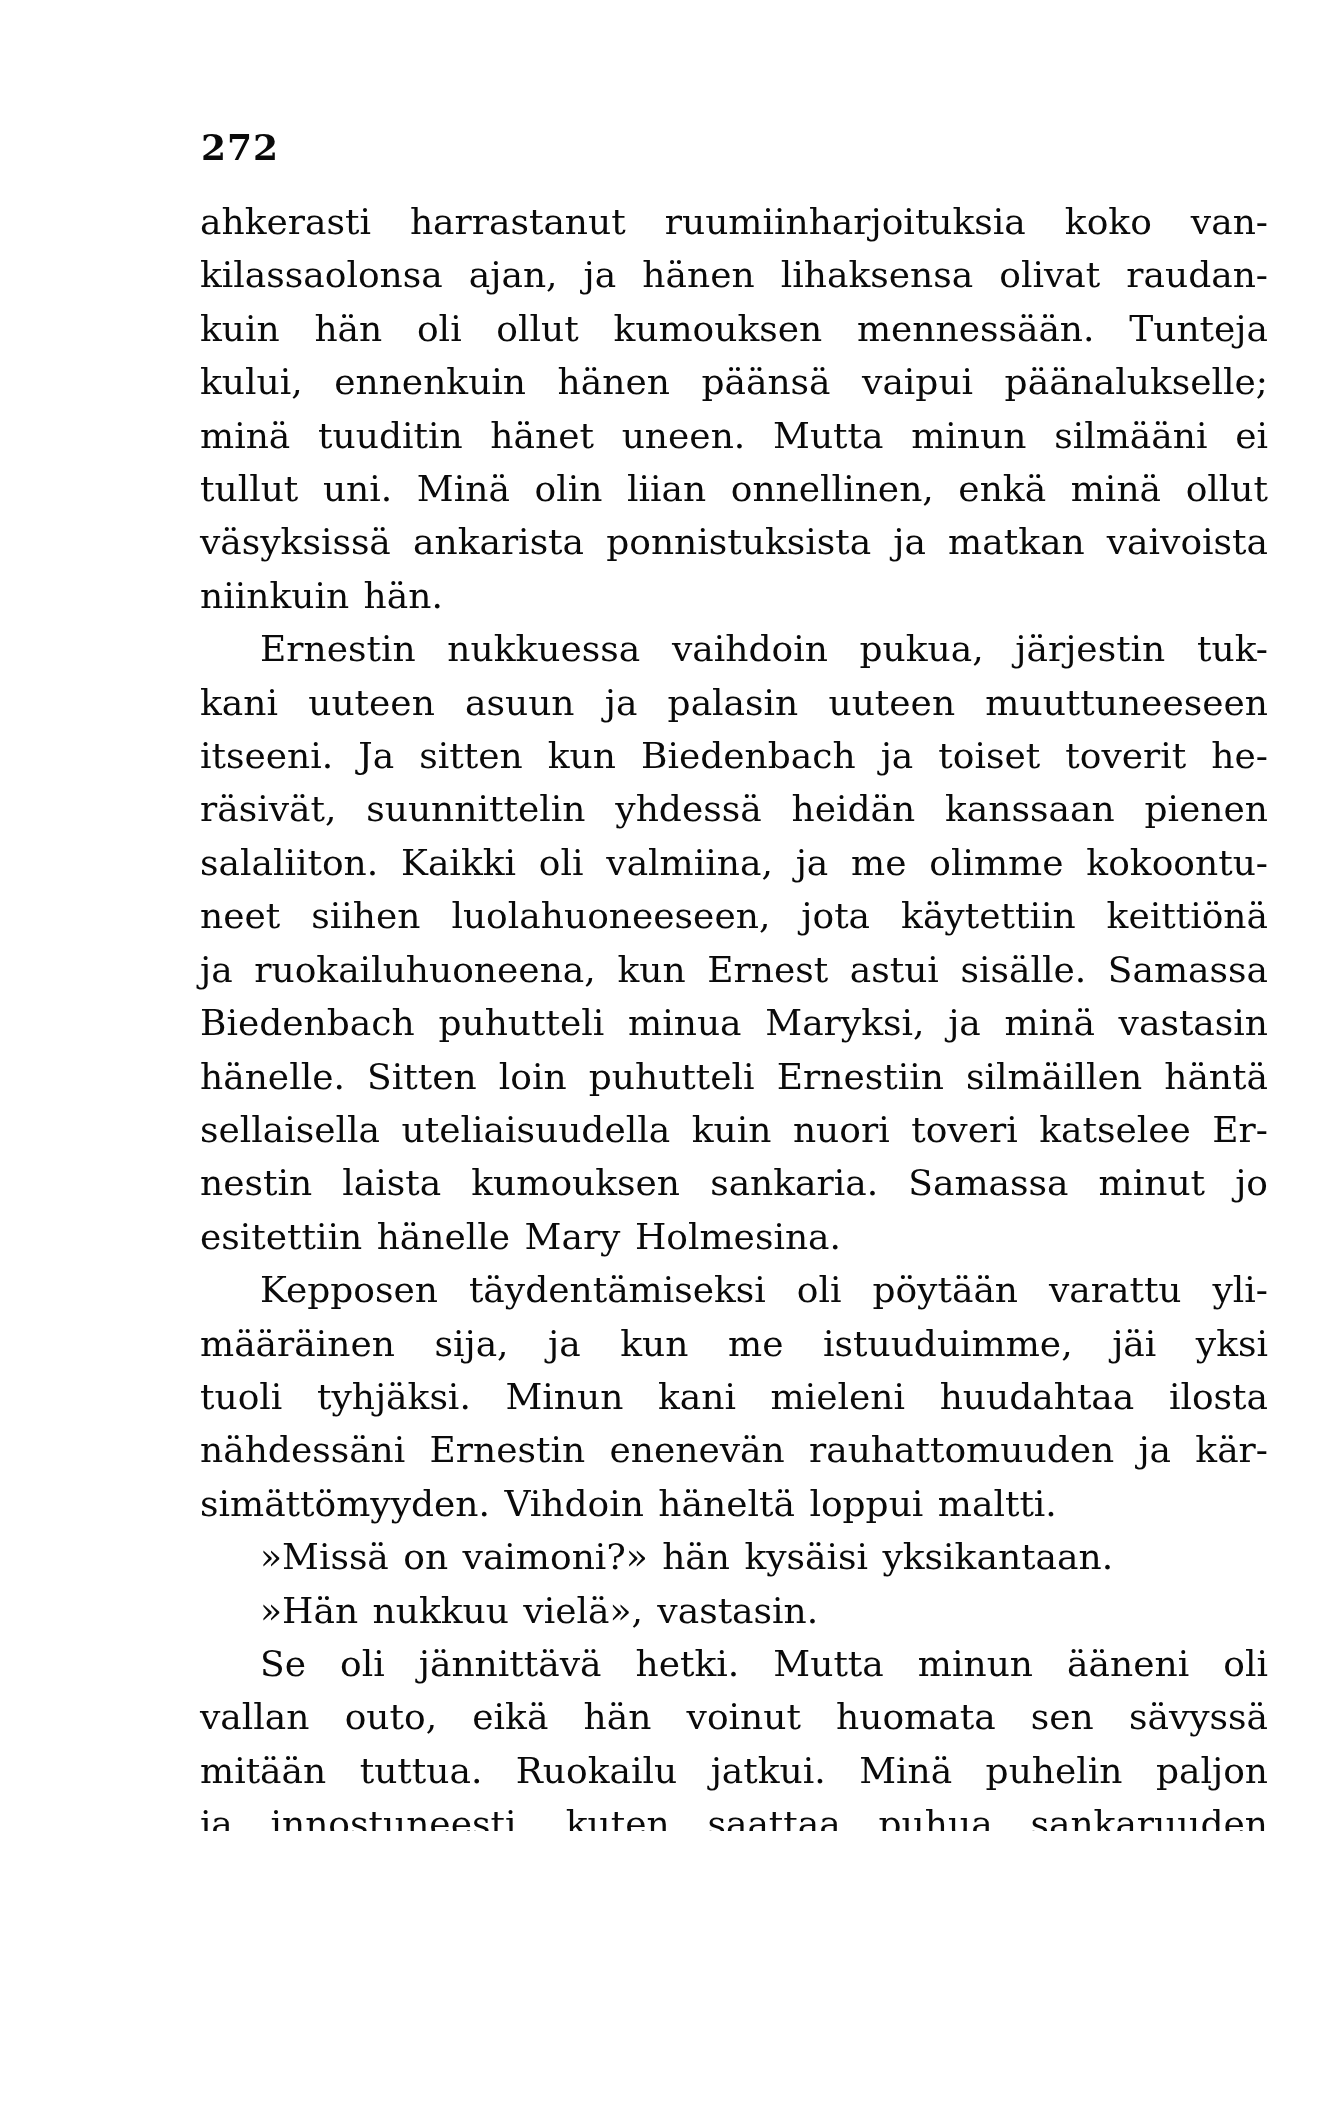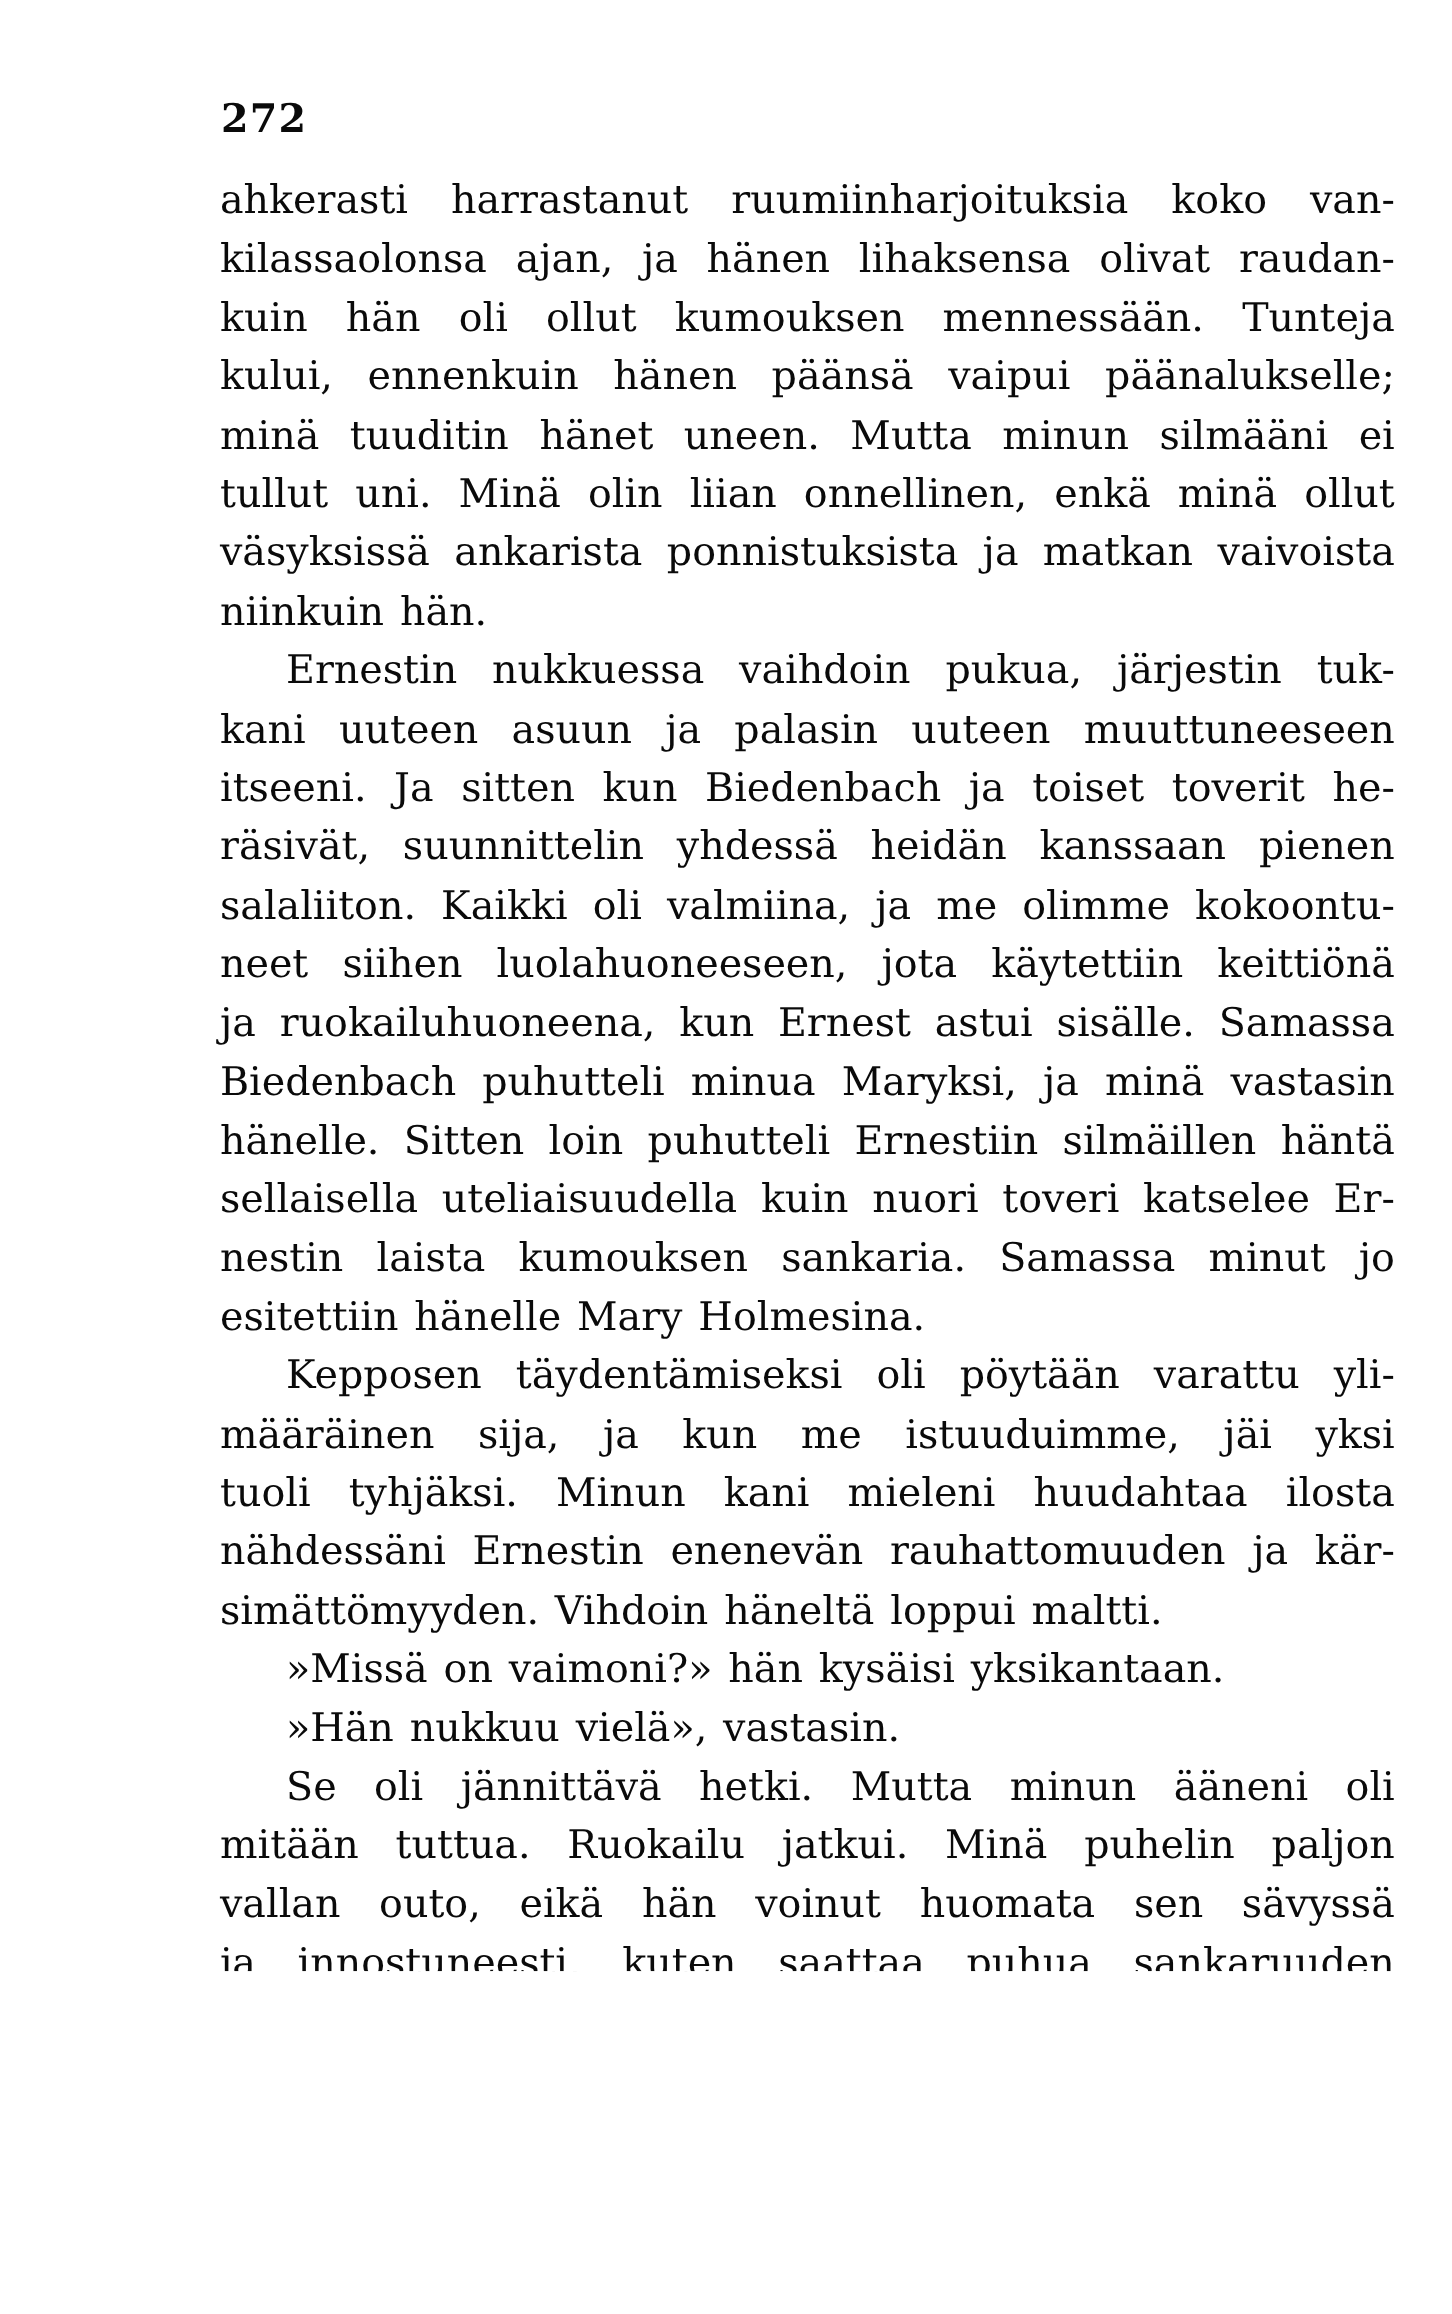--- a/index.html
+++ b/index.html
@@ -8,20 +8,21 @@
     background: #ffffff;
   }
   .page {
     position: relative;
     width: 1320px;
     height: 1792px;
     background: #ffffff;
     color: #0a0a0a;
     font-family: "DejaVu Serif", "Liberation Serif", serif;
     overflow: hidden;
+    margin-top: 39px;
   }
   .page-number {
     position: absolute;
     left: 201px;
     top: 88px;
     font-size: 36px;
     font-weight: 700;
     letter-spacing: 1px;
     line-height: 40px;
   }
@@ -74,18 +75,18 @@
       <div class="line">nestin laista kumouksen sankaria. Samassa minut jo</div>
       <div class="line last">esitettiin hänelle Mary Holmesina.</div>
       <div class="line indent">Kepposen täydentämiseksi oli pöytään varattu yli-</div>
       <div class="line">määräinen sija, ja kun me istuuduimme, jäi yksi</div>
       <div class="line">tuoli tyhjäksi. Minun kani mieleni huudahtaa ilosta</div>
       <div class="line">nähdessäni Ernestin enenevän rauhattomuuden ja kär-</div>
       <div class="line last">simättömyyden. Vihdoin häneltä loppui maltti.</div>
       <div class="line indent last">»Missä on vaimoni?» hän kysäisi yksikantaan.</div>
       <div class="line indent last">»Hän nukkuu vielä», vastasin.</div>
       <div class="line indent">Se oli jännittävä hetki. Mutta minun ääneni oli</div>
+      <div class="line">vallan outo, eikä hän voinut huomata sen sävyssä</div>
       <div class="line">mitään tuttua. Ruokailu jatkui. Minä puhelin paljon</div>
-      <div class="line">vallan outo, eikä hän voinut huomata sen sävyssä</div>
       <div class="line">ja innostuneesti, kuten saattaa puhua sankaruuden</div>
       <div class="line">palvoja, ja hänhän oli minun sankarini. Minä koho-</div>
     </div>
 </div>
 
 </body></html>

